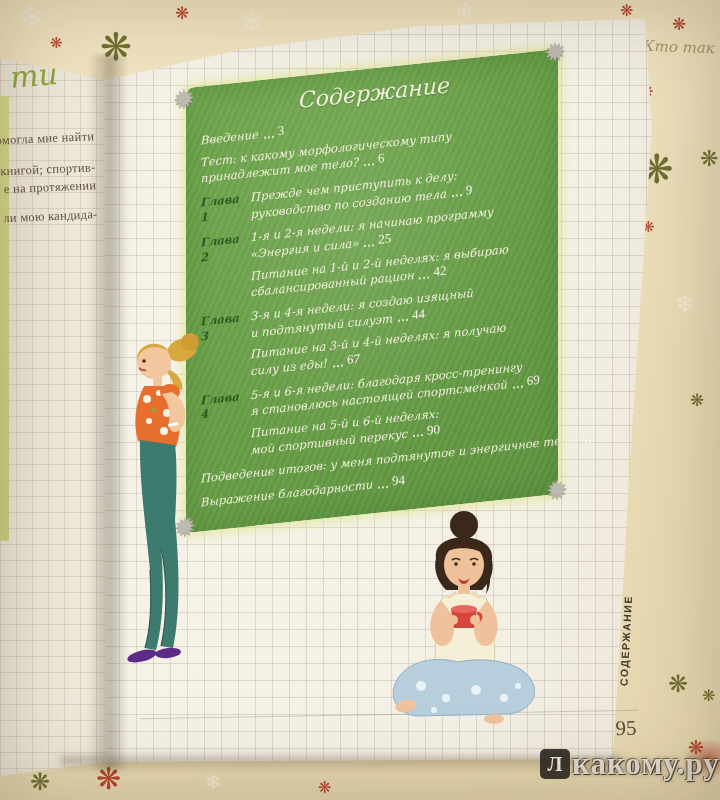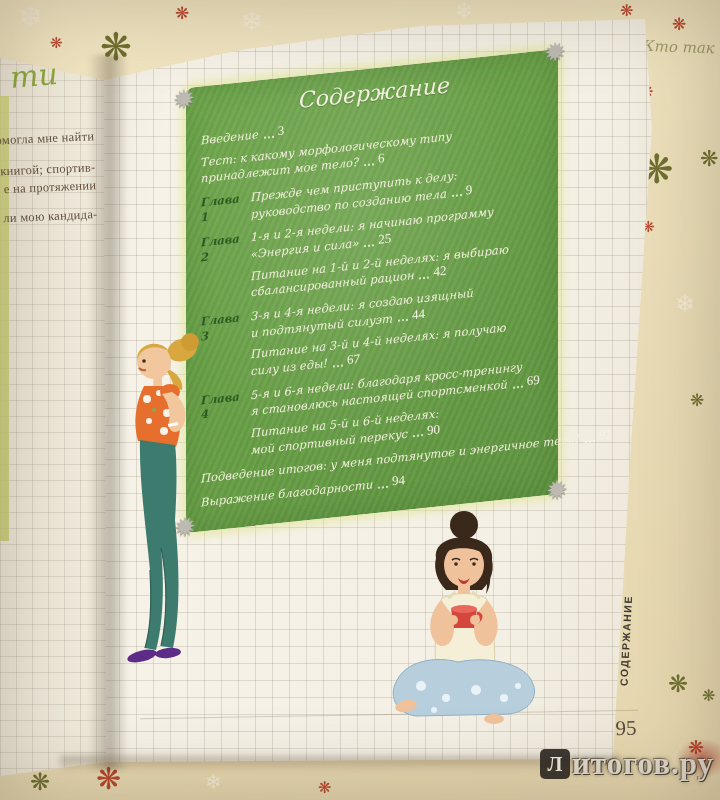--- a/index.html
+++ b/index.html
@@ -380,16 +380,16 @@
   <ellipse cx="30" cy="198" rx="11" ry="6" fill="#efc29c" transform="rotate(-12 30 198)"></ellipse>
   <ellipse cx="118" cy="211" rx="10" ry="5" fill="#efc29c"></ellipse>
 </svg>
 
 <div class="footer-rule"></div>
 <div class="page-num">95</div>
 <div class="edge-label">СОДЕРЖАНИЕ</div>
 
 <div class="watermark">
   <div class="wm-logo">Л</div>
-  <div class="wm-text"><span>итогов</span><span>.</span><span class="ru">ру</span></div>
+  <div class="wm-text"><span>какому</span><span>.</span><span class="ru">ру</span></div>
 </div>
 
 <div class="vignette"></div>
 
 </body></html>

